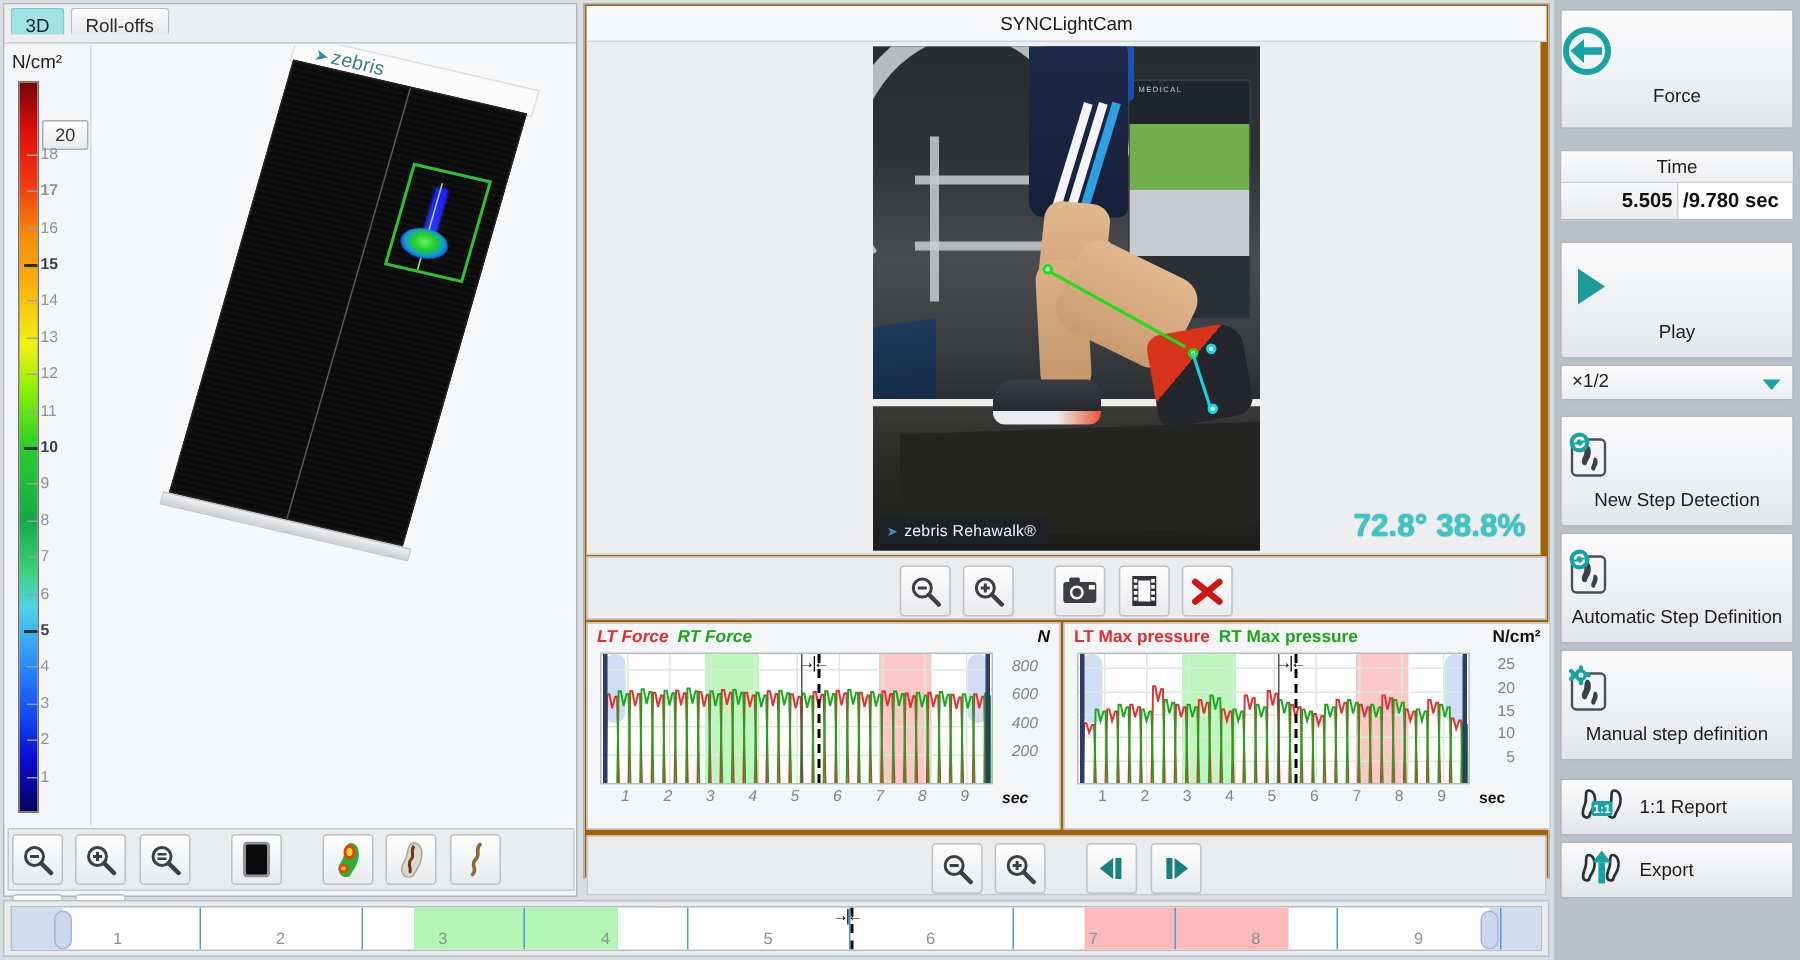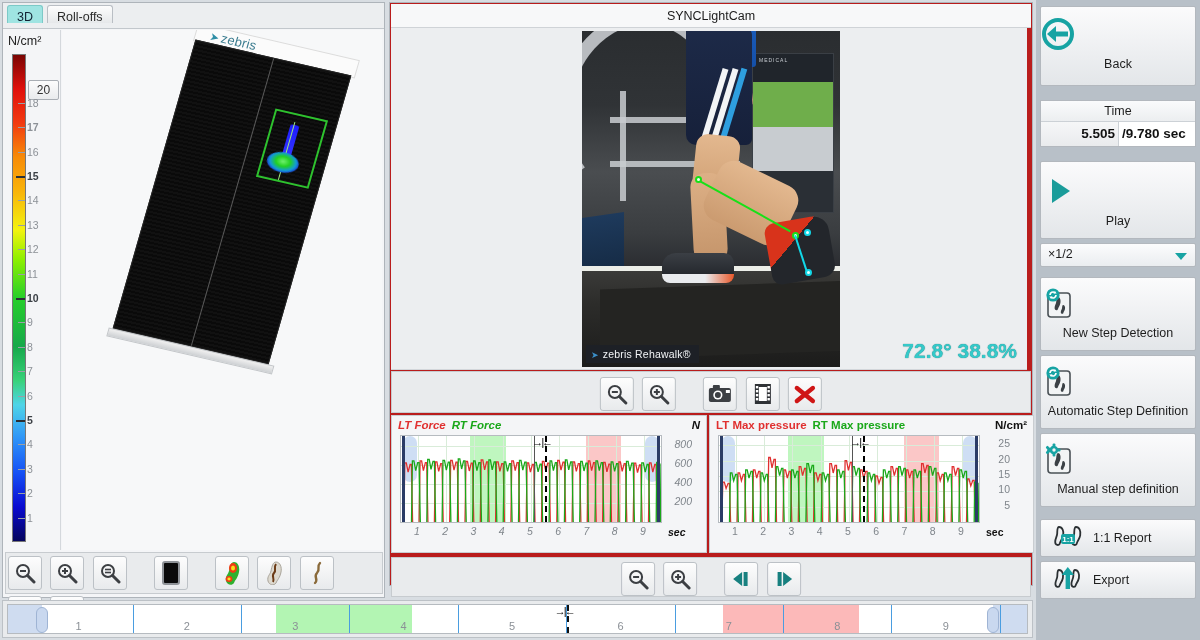--- a/index.html
+++ b/index.html
@@ -134,21 +134,21 @@
   .tbtn {
     position: relative; display: inline-flex; align-items: center; justify-content: center;
     width: 34px; height: 34px; margin: 3px 2px;
     border: 1px solid #bcc1c6; border-radius: 3px;
     background: linear-gradient(#fdfdfd,#e8eaec);
     vertical-align: middle; cursor: pointer;
   }
   .spacer { display:inline-block; width: 14px; }
 
   
-  #center-panel { left: 389px; top: 2px; width: 644px; height: 584px; background:#b91c1c; }
+  #center-panel { left: 389px; top: 2px; width: 644px; height: 584px; background:#a16207; }
   #cam-title {
     position: absolute; left: 1px; top: 1px; right: 1px; height: 24px;
     background: #f7f8f9; border-bottom: 1px solid #cfd3d7;
     text-align: center; font-size: 12.5px; line-height: 24px; color:#1b1b1b;
   }
   #video-area {
     position: absolute; left: 1px; top: 25px; right: 5px; height: 342px;
     background: #eceef0; border-bottom:1px solid #d2d6da;
   }
   #video-frame {
@@ -742,21 +742,21 @@
   <div id="sidebar" class="panel">
 
     <div class="sb-btn" style="margin-top:6px;height:80px;padding-top:10px;">
       <span class="sb-icon">
         <svg width="34" height="34" viewBox="0 0 34 34">
             <circle cx="17" cy="17" r="14" fill="none" stroke="#17a3a3" stroke-width="4"></circle>
             <polygon points="15,9 15,25 6,17" fill="#17a3a3"></polygon>
             <rect x="14" y="14.5" width="13" height="5" fill="#17a3a3"></rect>
           </svg>
       </span>
-      <span class="sb-label" style="margin-top:6px;">Back</span>
+      <span class="sb-label" style="margin-top:6px;">Force</span>
     </div>
 
     <div class="sb-gap"></div>
 
     <div id="time-box">
       <div id="time-head">Time</div>
       <div id="time-row">
         <div id="time-cur">5.505</div>
         <div id="time-total">/9.780 sec</div>
       </div>

